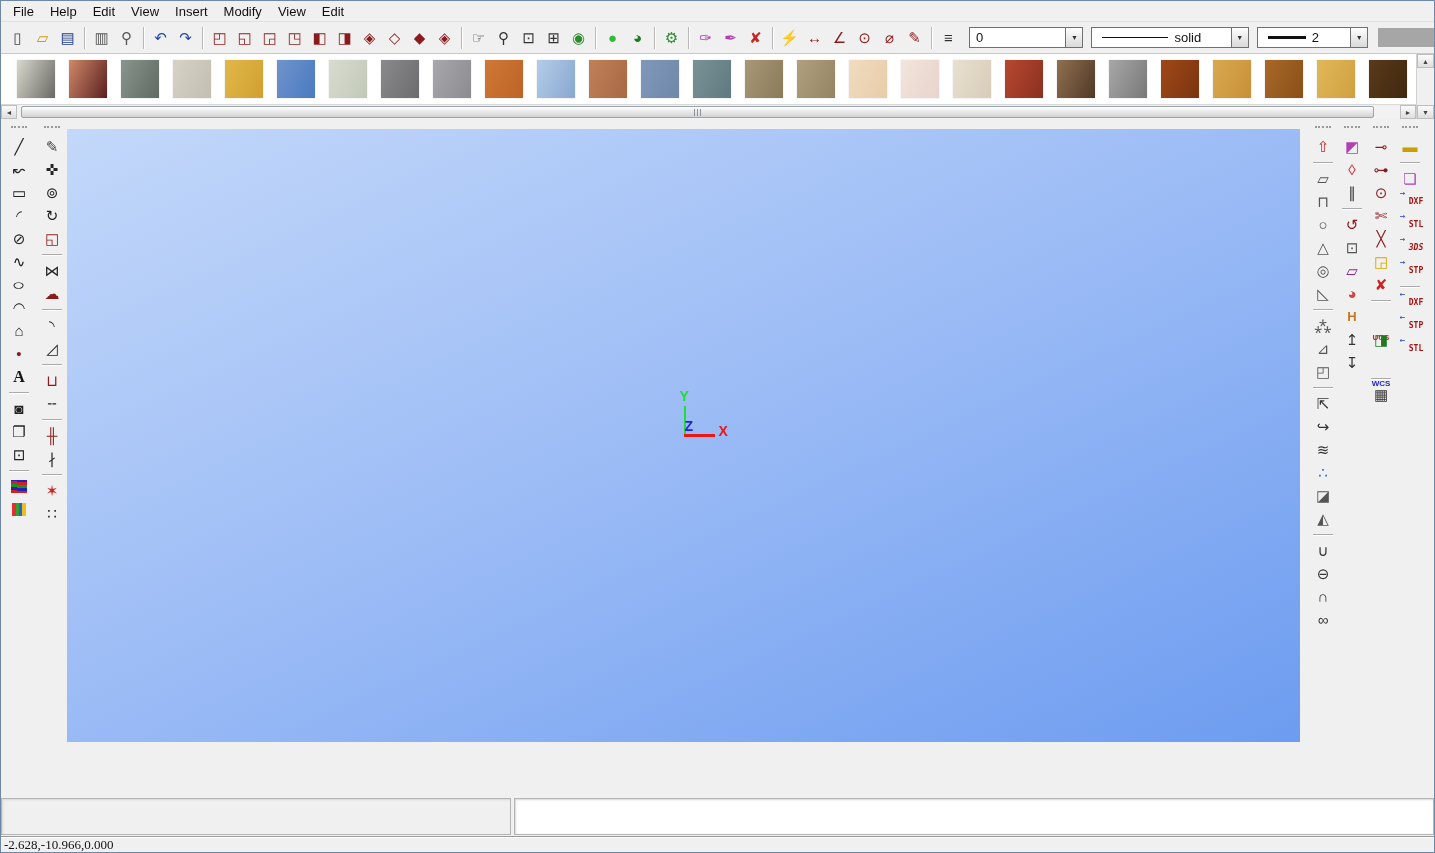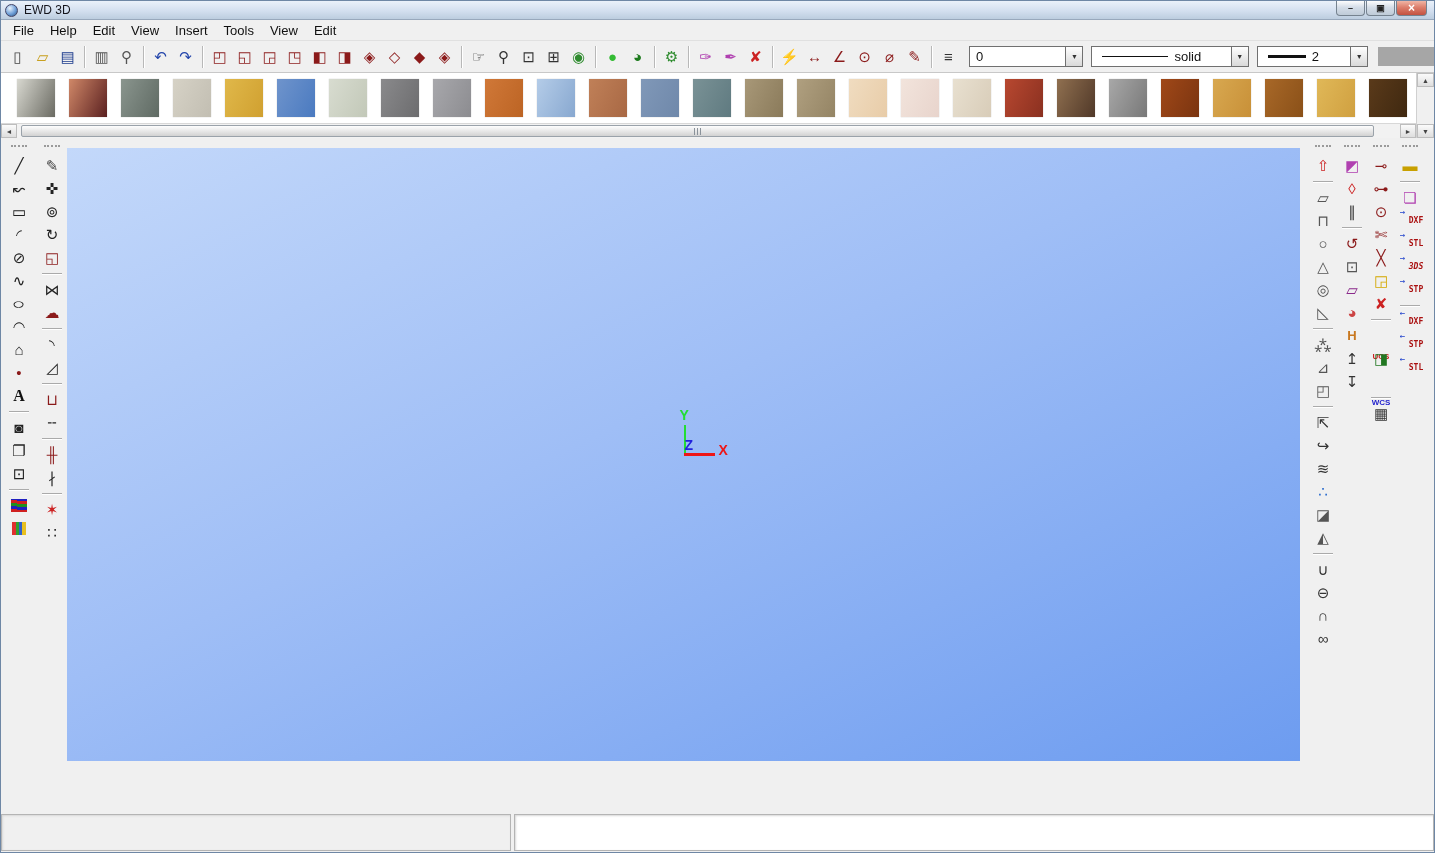--- a/index.html
+++ b/index.html
@@ -85,42 +85,28 @@
   .fmt-r::before{content:"→";position:absolute;top:-9px;left:3px;color:#2244cc;font-size:9px;font-weight:normal;}
   .fmt-l::before{content:"←";position:absolute;top:-9px;left:3px;color:#2244cc;font-size:9px;font-weight:normal;}
   .hatch-swatch{width:16px;height:13px;background:repeating-linear-gradient(5deg,#d02020 0 3px,#2020c0 3px 6px,#209020 6px 9px);}
   .palette-swatch{width:14px;height:13px;background:repeating-linear-gradient(90deg,#e03030 0 4px,#30a030 4px 7px,#3060cc 7px 10px,#e8c020 10px 14px);}
 </style>
 </head>
 <body>
 
 <div class="win">
 
-  <div class="titlebar">
-    <span class="appicon"></span>
-    <span class="title">EWD 3D</span>
-    <span class="spacer"></span>
-    <span class="wbtn">
-        <i>–</i>
-      </span>
-    <span class="wbtn">
-        <i>▣</i>
-      </span>
-    <span class="wbtn close">
-        <i>×</i>
-      </span>
-  </div>
 
   <div class="menubar">
       <span class="mitem">File</span>
       <span class="mitem">Help</span>
       <span class="mitem">Edit</span>
       <span class="mitem">View</span>
       <span class="mitem">Insert</span>
-      <span class="mitem">Tools</span>
+      <span class="mitem">Modify</span>
       <span class="mitem">View</span>
       <span class="mitem">Edit</span>
     </div>
 
   <div class="toolbar">
     <div class="tb-icons">
         <div class="tbtn">
           <span class="ic" style="color: rgb(68, 68, 68);">▯</span>
         </div>
         <div class="tbtn">
@@ -608,14 +594,17 @@
       </div>
     </div>
 
   </div>
 
   <div class="panelrow">
     <div class="panel pleft"></div>
     <div class="panel pright"></div>
   </div>
 
+  <div class="statusbar">
+    <span>-2.628,-10.966,0.000</span>
+  </div>
 
 </div>
 
 </body></html>

